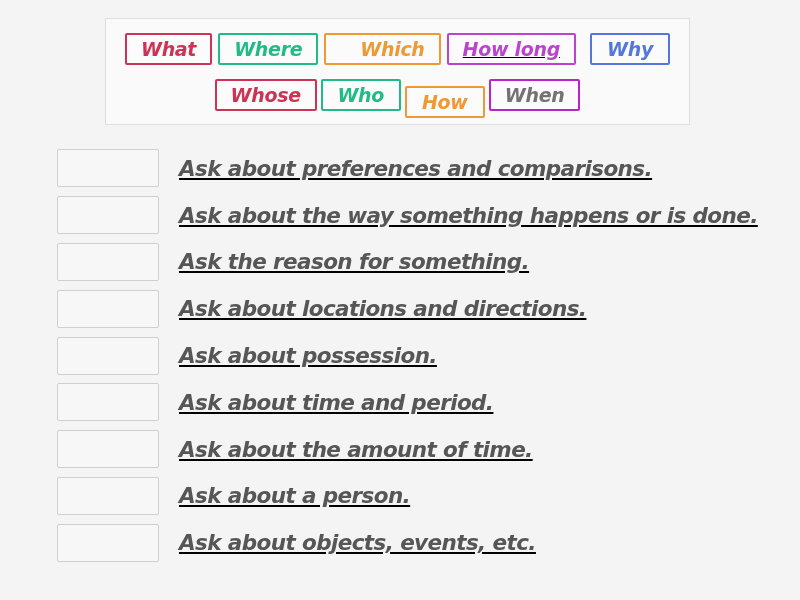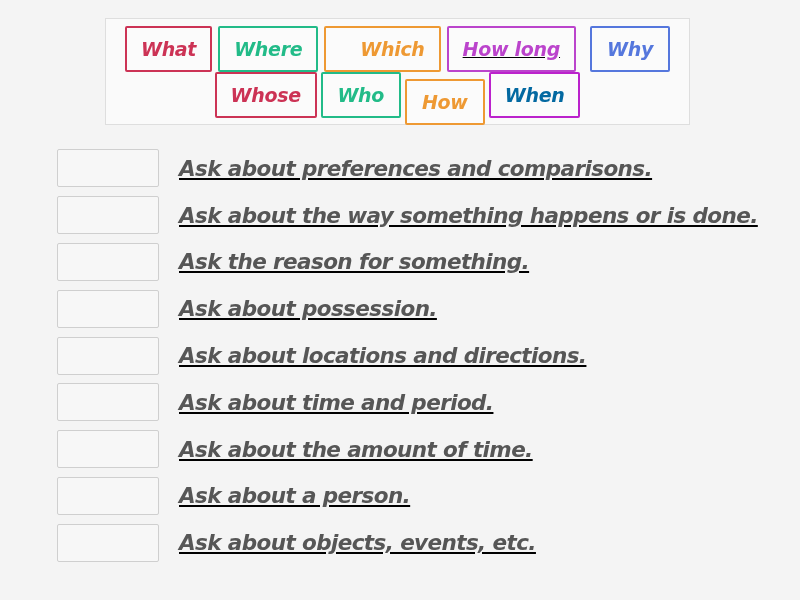--- a/index.html
+++ b/index.html
@@ -35,21 +35,21 @@
     gap: 6px;
     height: 46px;
   }
   .tile-row.row-two {
     gap: 4px;
   }
   .tile {
     background: #fbfbfb;
     border: 2px solid #cc3355;
     border-radius: 2px;
-    height: 46px;
+    height: 32px;
     min-width: 80px;
     display: flex;
     align-items: center;
     justify-content: center;
     padding: 0 14px;
     box-sizing: border-box;
     cursor: grab;
   }
   .tile-label {
     font-family: "DejaVu Sans", sans-serif;
@@ -119,45 +119,45 @@
       <div class="tile" style="border-color: rgb(204, 51, 85);">
         <span class="tile-label" style="color: rgb(204, 51, 85);">Whose</span>
       </div>
       <div class="tile" style="border-color: rgb(34, 187, 136);">
         <span class="tile-label" style="color: rgb(34, 187, 136);">Who</span>
       </div>
       <div class="tile" style="border-color: rgb(238, 153, 51); margin-top: 14px;">
         <span class="tile-label" style="color: rgb(238, 153, 51);">How</span>
       </div>
       <div class="tile" style="border-color: rgb(187, 34, 204);">
-        <span class="tile-label" style="color: #0369a1;">When</span>
+        <span class="tile-label" style="color: #737373;">When</span>
       </div>
     </div>
   </div>
 
 <div id="answer-list">
     <div class="answer-row">
       <div class="drop-zone"></div>
       <div class="answer-text">Ask about preferences and comparisons.</div>
     </div>
     <div class="answer-row">
       <div class="drop-zone"></div>
       <div class="answer-text">Ask about the way something happens or is done.</div>
     </div>
     <div class="answer-row">
       <div class="drop-zone"></div>
       <div class="answer-text">Ask the reason for something.</div>
     </div>
     <div class="answer-row">
       <div class="drop-zone"></div>
-      <div class="answer-text">Ask about possession.</div>
+      <div class="answer-text">Ask about locations and directions.</div>
     </div>
     <div class="answer-row">
       <div class="drop-zone"></div>
-      <div class="answer-text">Ask about locations and directions.</div>
+      <div class="answer-text">Ask about possession.</div>
     </div>
     <div class="answer-row">
       <div class="drop-zone"></div>
       <div class="answer-text">Ask about time and period.</div>
     </div>
     <div class="answer-row">
       <div class="drop-zone"></div>
       <div class="answer-text">Ask about the amount of time.</div>
     </div>
     <div class="answer-row">

